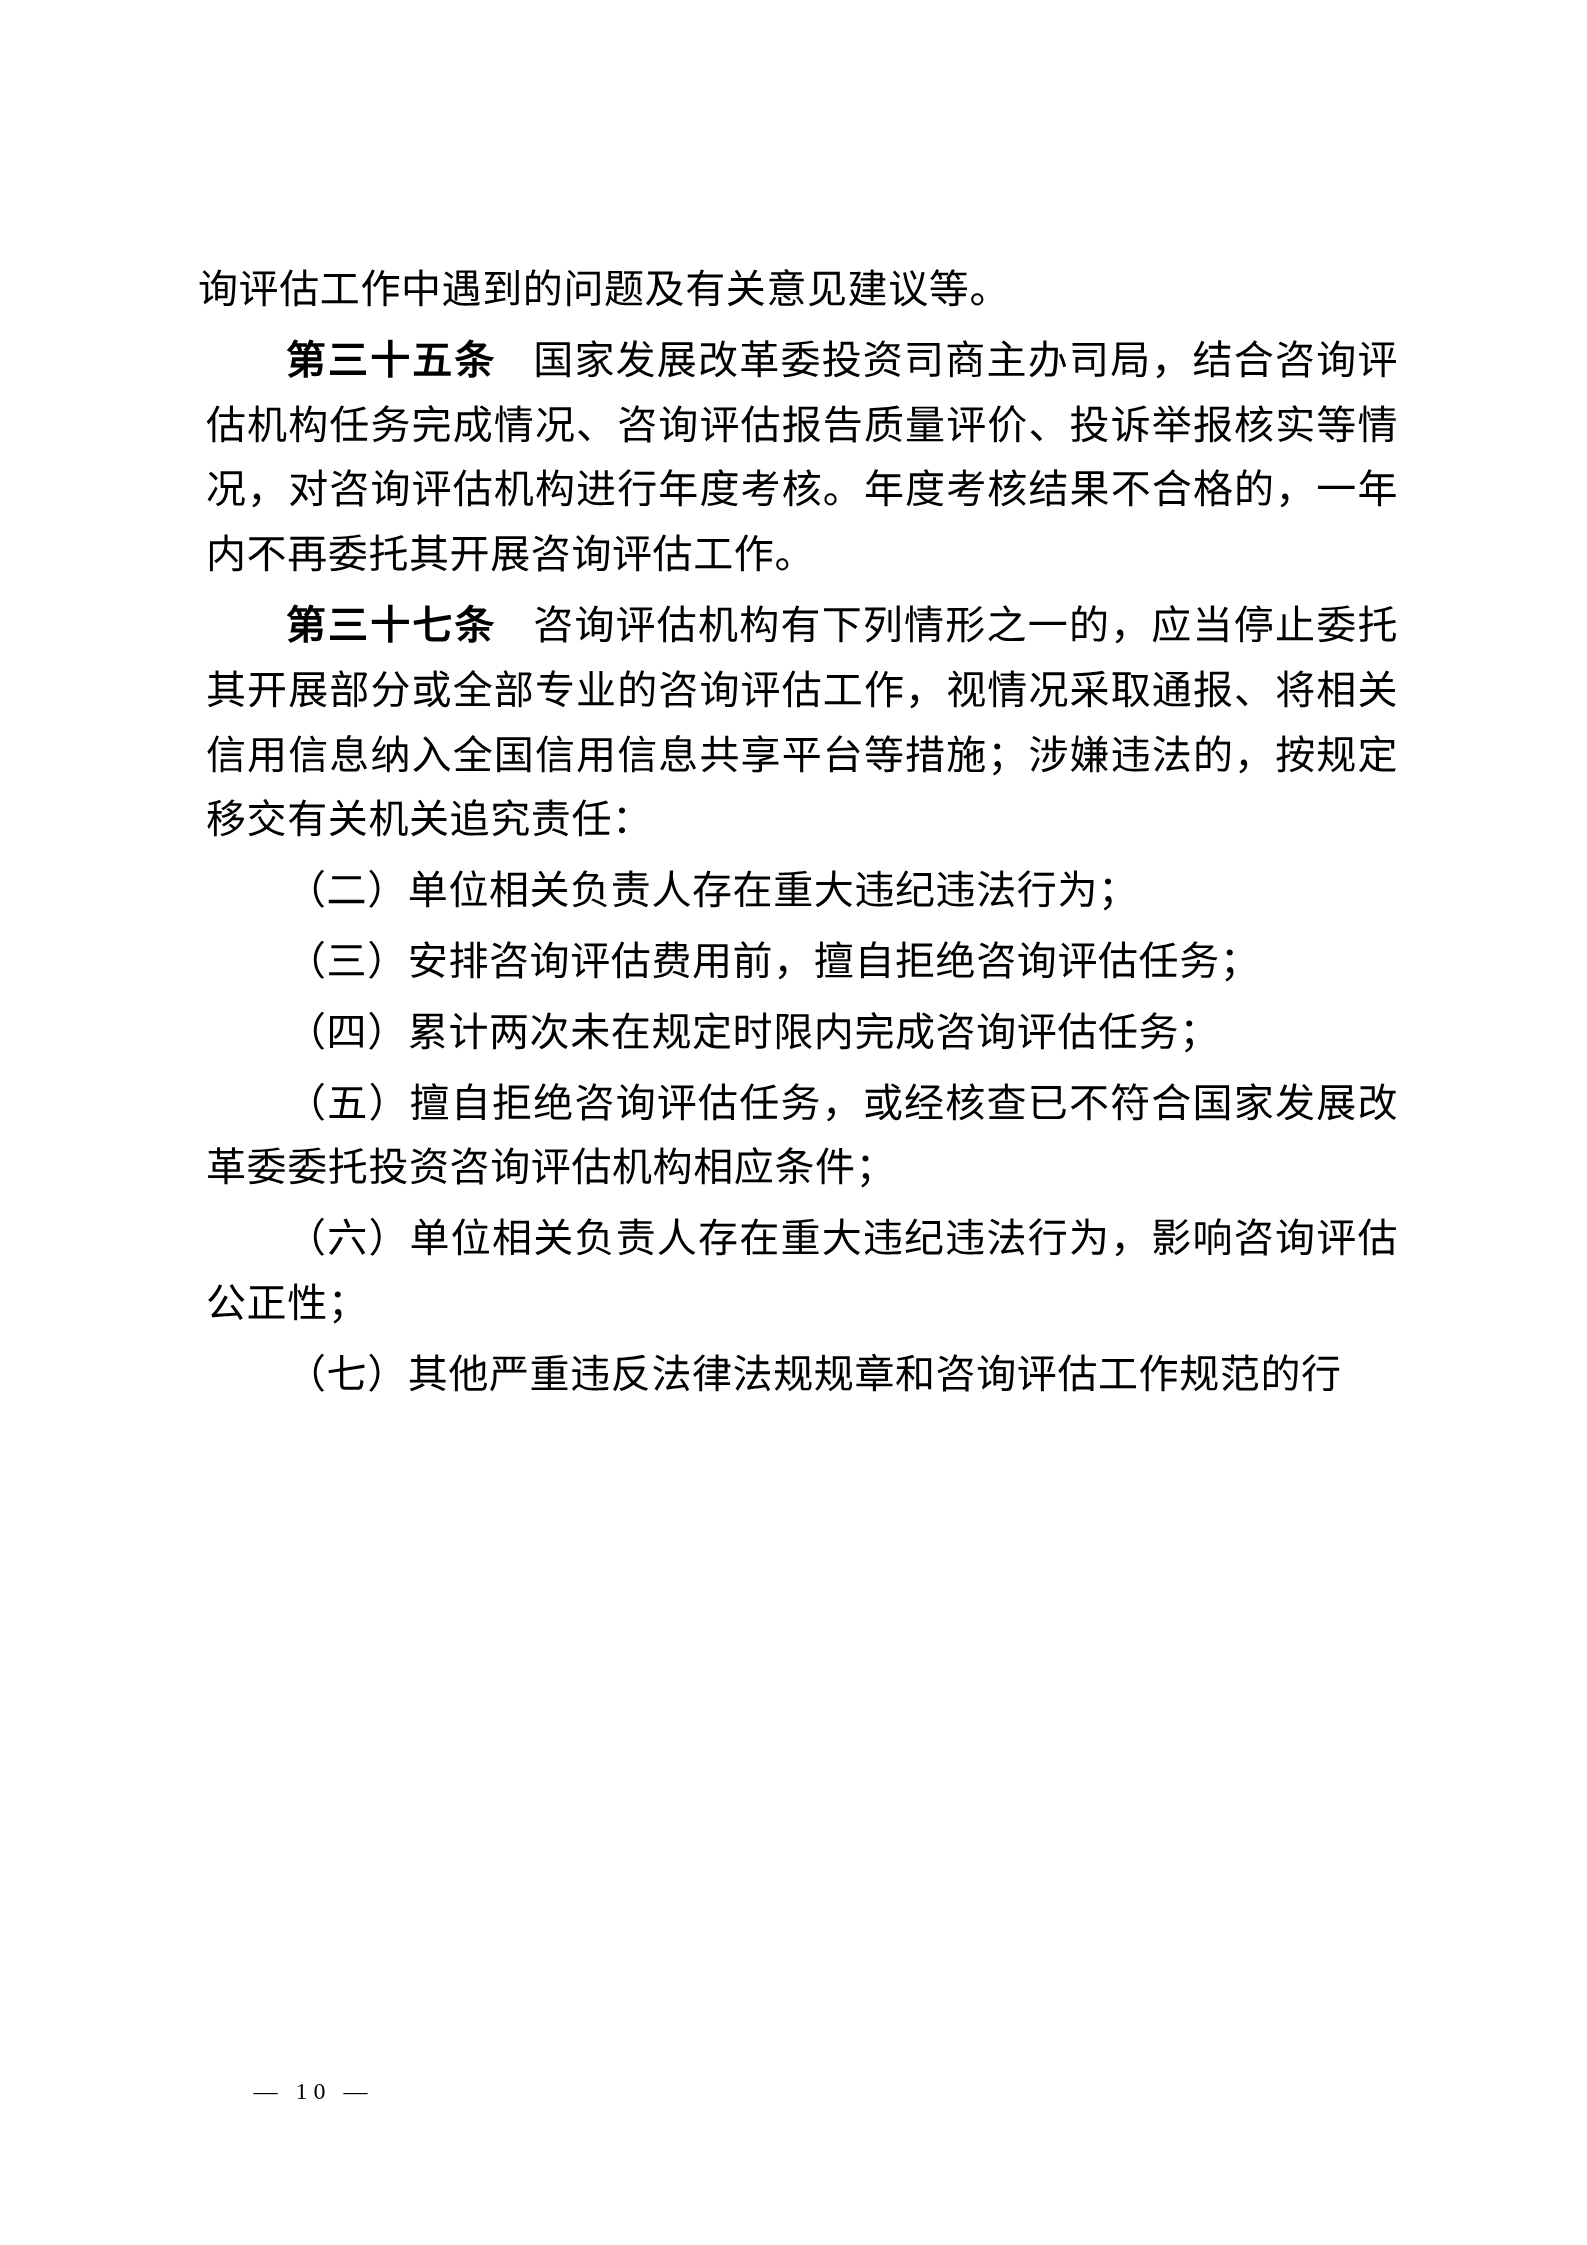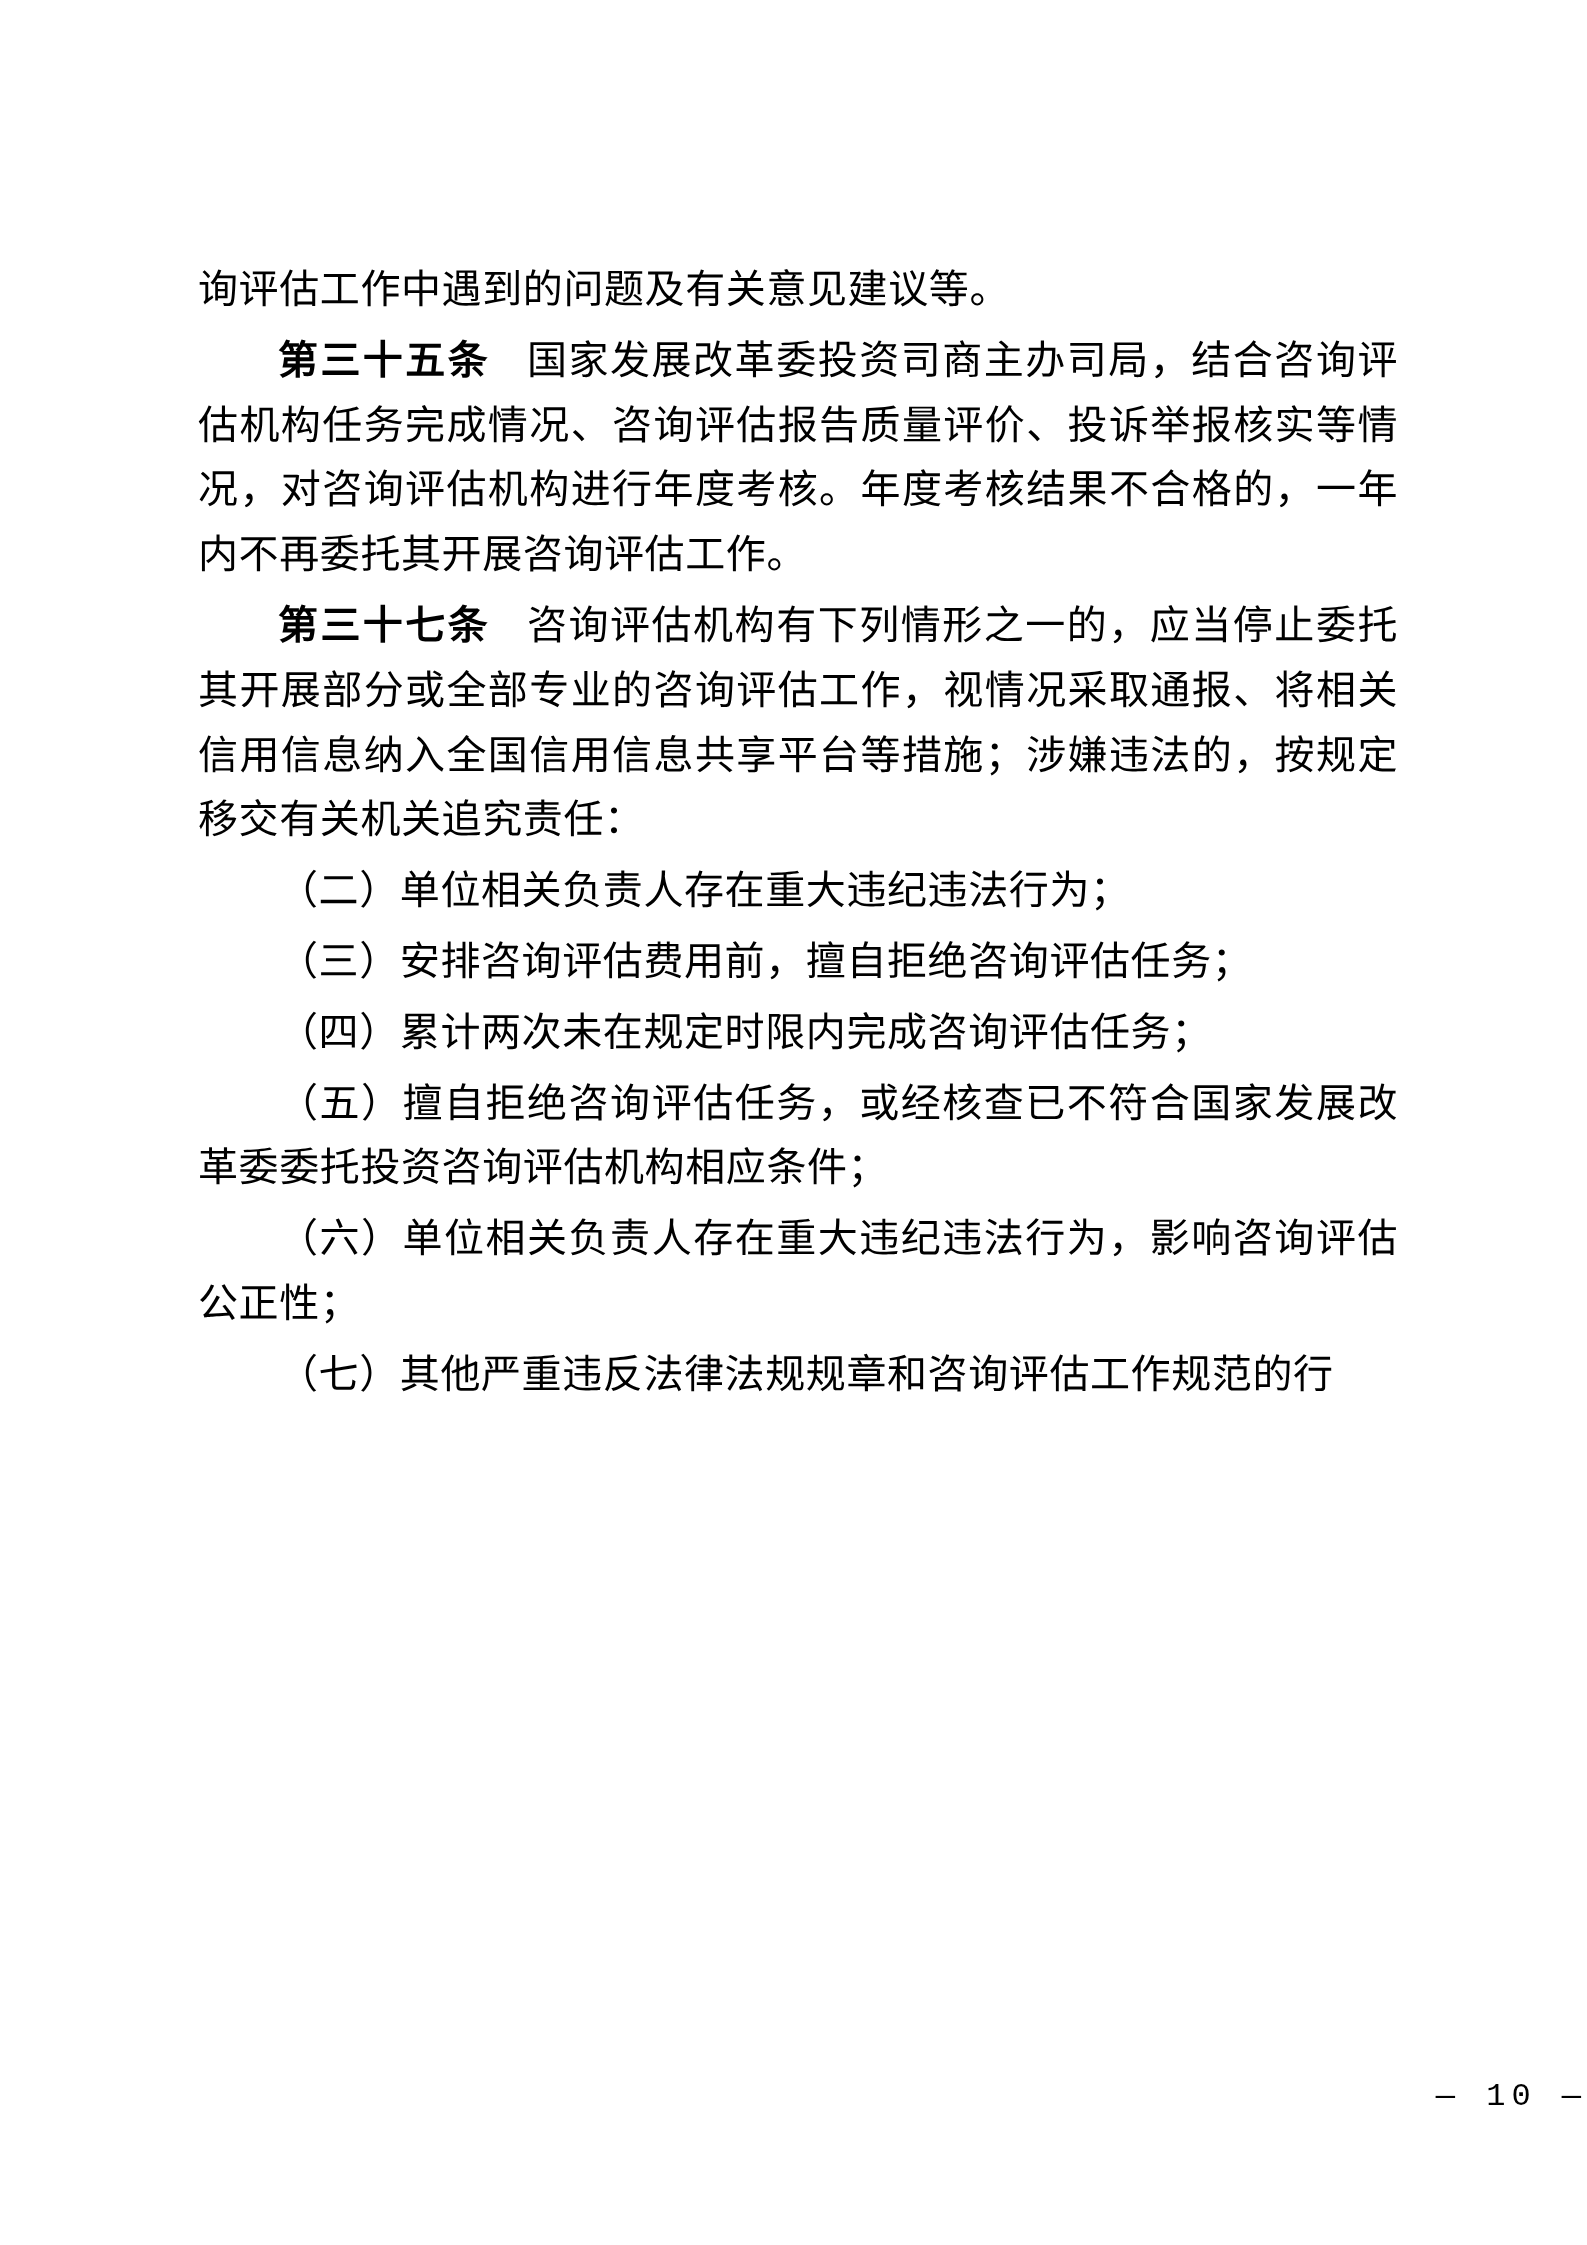--- a/index.html
+++ b/index.html
@@ -28,37 +28,38 @@
     margin: 0 0 6px 0;
     font-size: 40px;
     line-height: 1.62;
     text-align: justify;
     text-justify: inter-ideograph;
     letter-spacing: 0.6px;
     word-break: break-all;
   }
   p.indent {
     text-indent: 2em;
+    margin-left: 8px;
   }
   .art-label {
     font-weight: bold;
     letter-spacing: 1.5px;
   }
   .art-gap {
     display: inline-block;
     width: 0.9em;
   }
   .page-number {
     position: absolute;
     left: 0;
     right: 0;
     top: 2078px;
-    text-align: right;
-    font-size: 32px;
-    font-family: Liberation Mono, monospace;
+    text-align: center;
+    font-size: 24px;
+    font-family: Liberation Serif, serif;
     letter-spacing: 6px;
     color: #000000;
   }
   .page-number .pn-inner {
     display: inline-block;
     margin-left: -960px;
   }
 </style>
 </head>
 <body>

